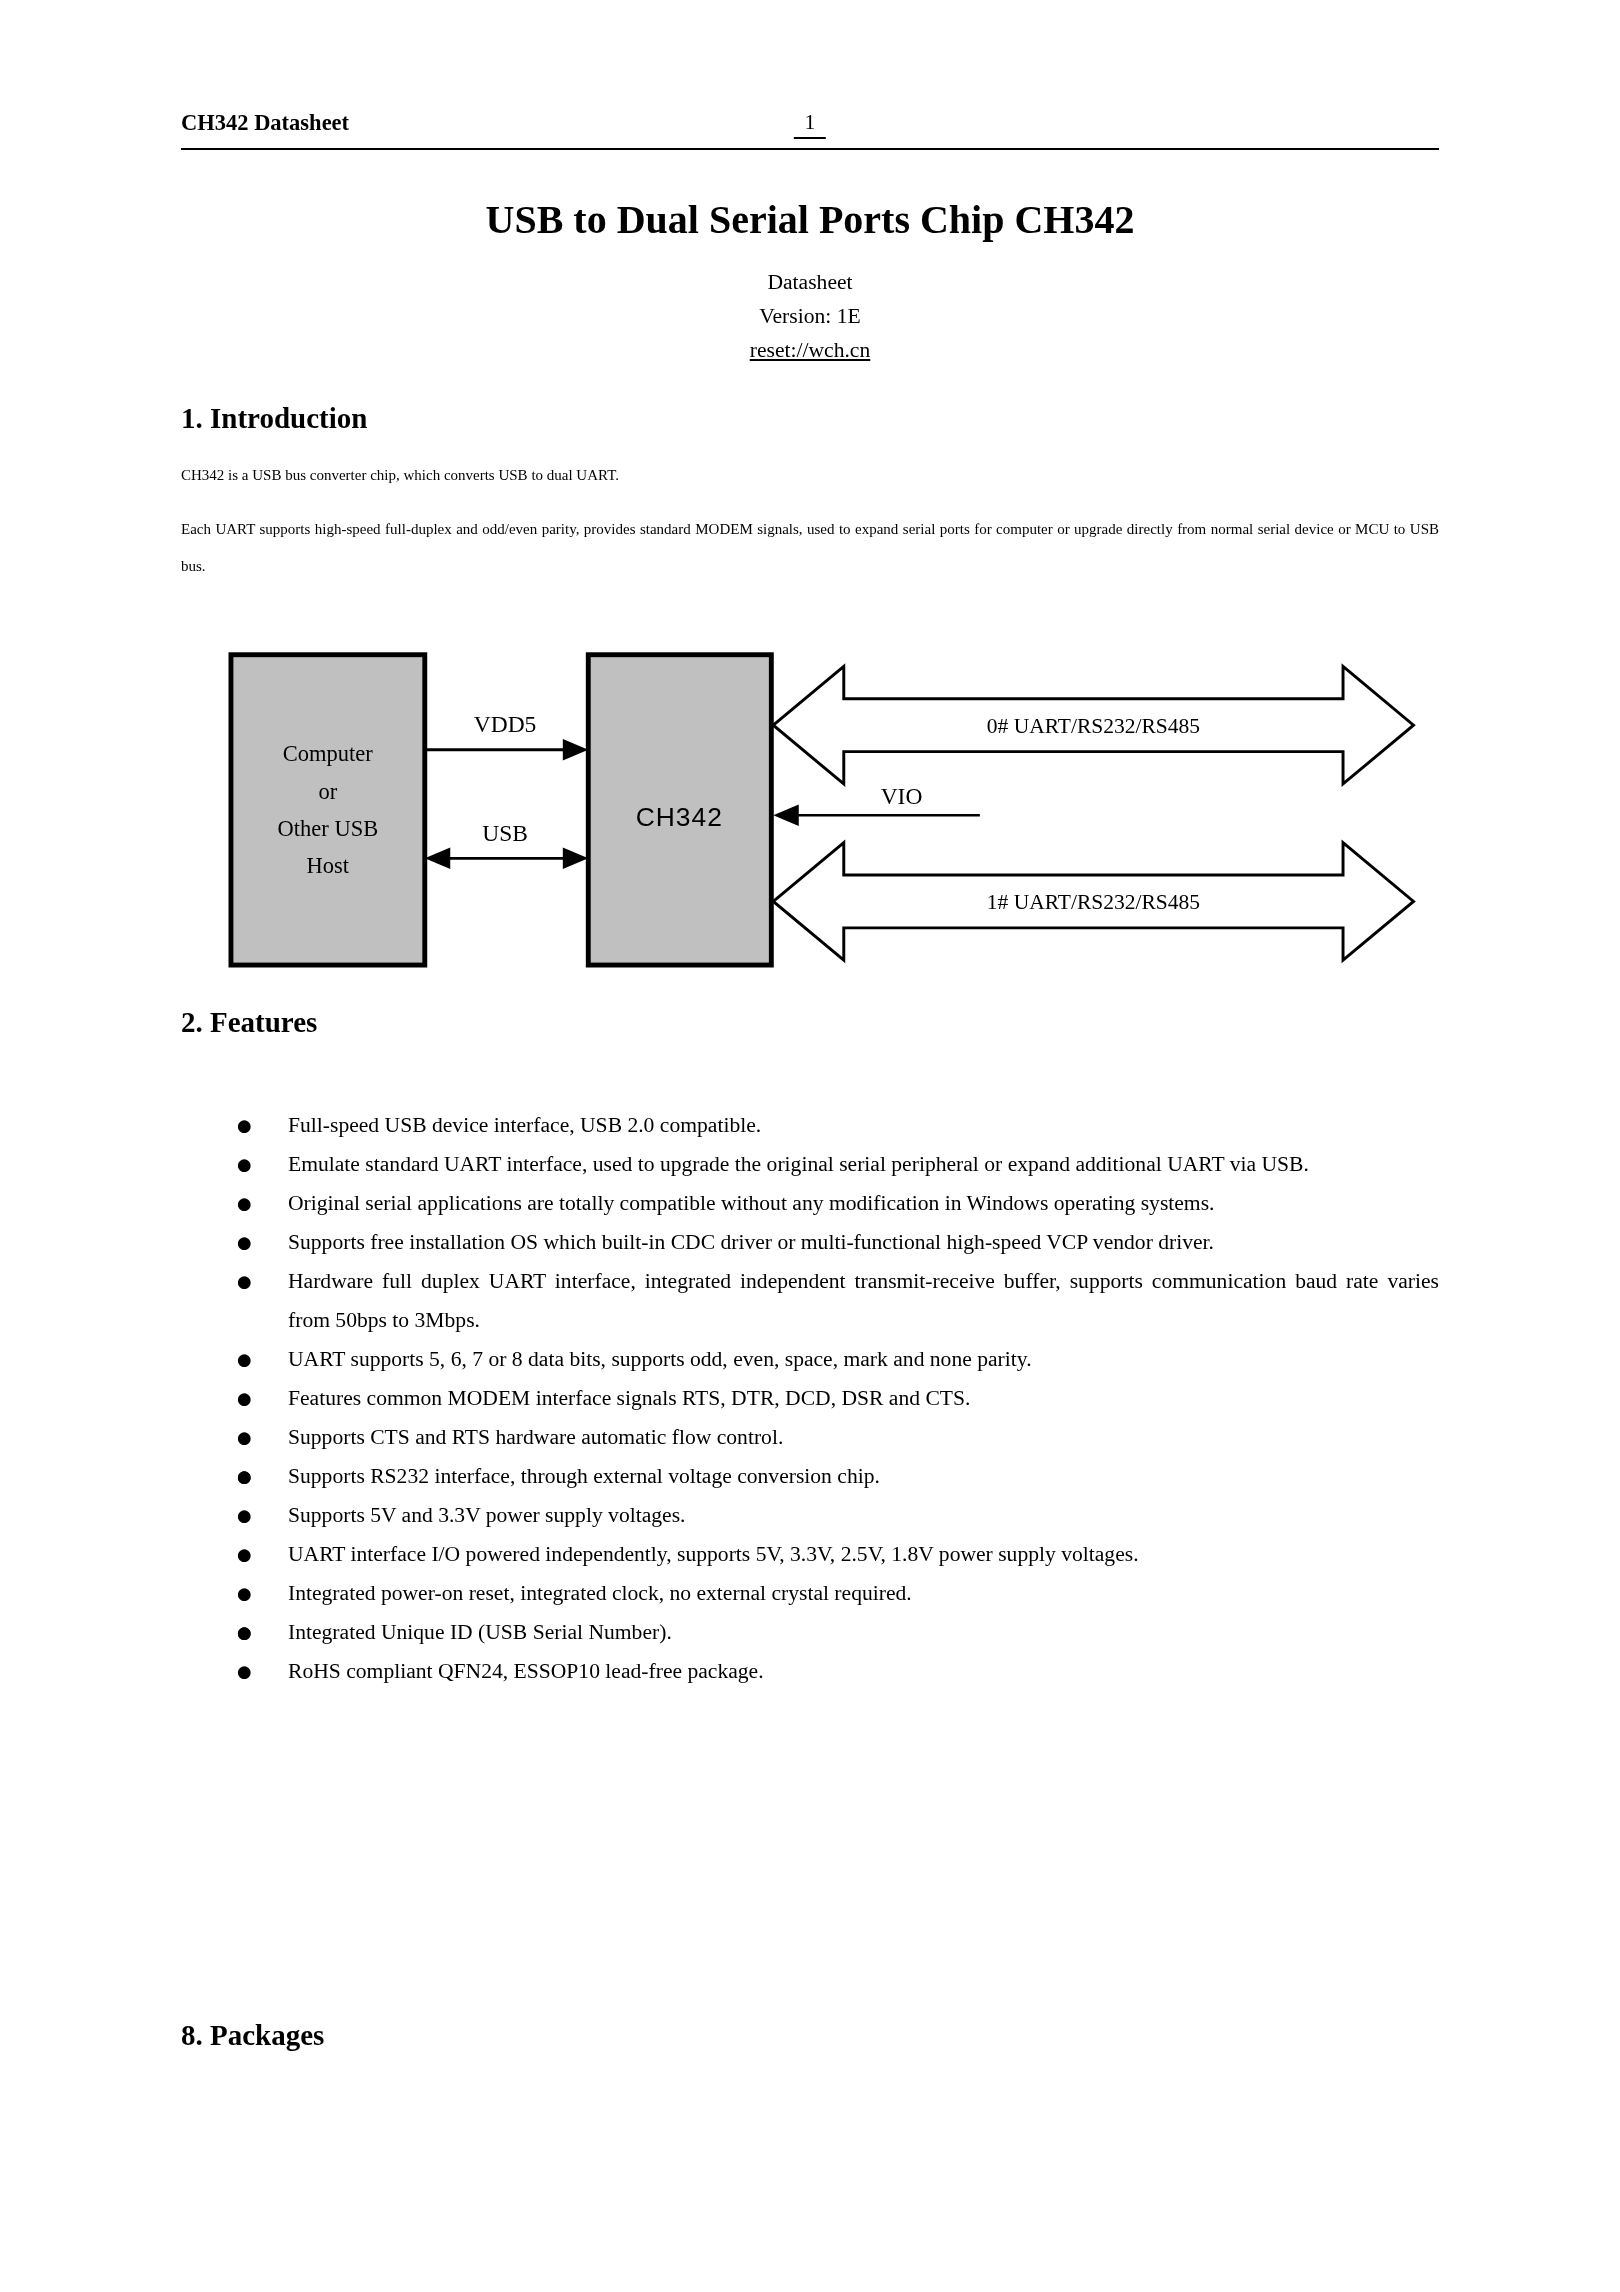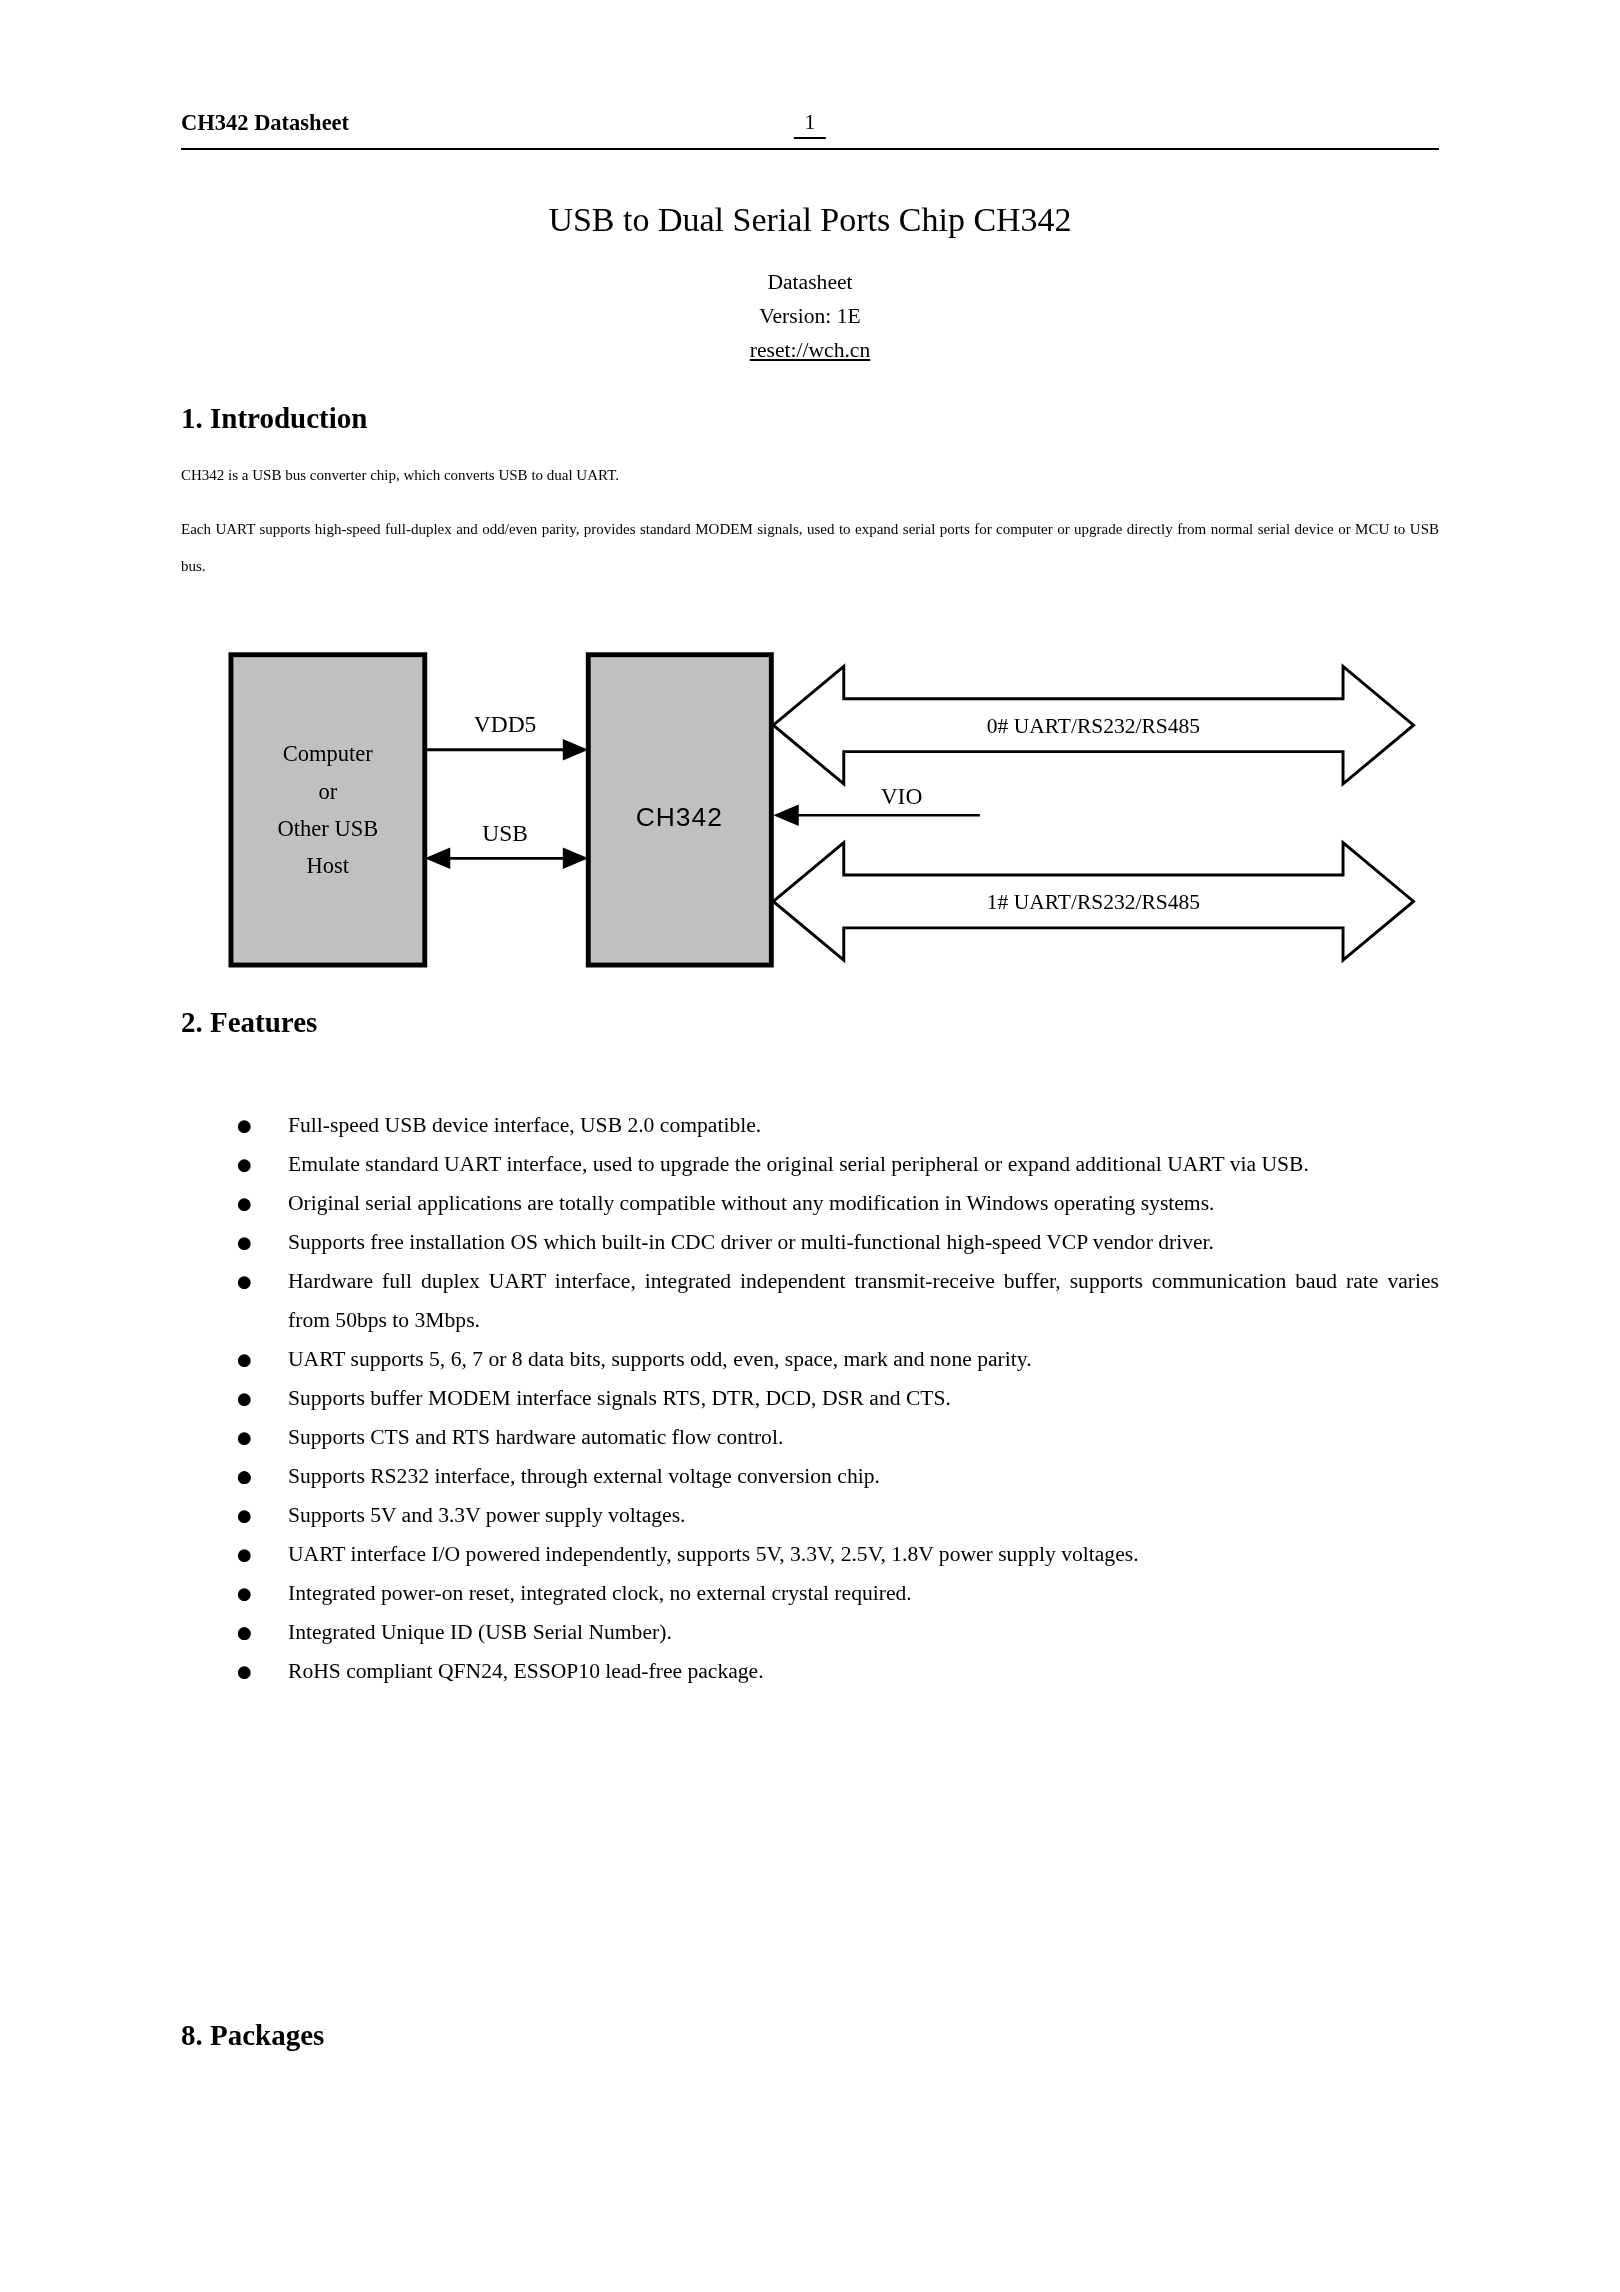--- a/index.html
+++ b/index.html
@@ -17,21 +17,21 @@
   .doc-name { font-size:22.5px; font-weight:bold; }
   .page-num {
     position:absolute; left:50%; top:0; transform:translateX(-50%);
     font-size:21.6px; padding:0 10.8px 2px 10.8px; border-bottom:2px solid #000;
   }
   .header-rule { position:absolute; left:181px; right:181px; top:148px; height:2px; background:#000; }
 
   
   .doc-title {
     position:absolute; left:181px; width:1258px; top:196px;
-    text-align:center; font-size:34px; font-weight:normal; line-height:47px;
+    text-align:center; font-size:40px; font-weight:bold; line-height:47px;
   }
   .subtitle { position:absolute; left:181px; width:1258px; top:265px; text-align:center; font-size:21.6px; line-height:34px; }
   .subtitle a { color:#000; text-decoration:underline; }
 
   
   .section-heading { position:absolute; left:181px; width:1258px; font-size:29px; font-weight:bold; line-height:37px; }
 
   .para {
     position:absolute; left:181px; width:1258px;
     font-size:15px; line-height:37px; text-align:justify;
@@ -121,21 +121,21 @@
 
   <div class="section-heading" style="top:1004px;">2. Features</div>
 
   <ul class="features-list">
     <li><span class="bullet">●</span><span>Full-speed USB device interface, USB 2.0 compatible.</span></li>
     <li><span class="bullet">●</span><span>Emulate standard UART interface, used to upgrade the original serial peripheral or expand additional UART via USB.</span></li>
     <li><span class="bullet">●</span><span>Original serial applications are totally compatible without any modification in Windows operating systems.</span></li>
     <li><span class="bullet">●</span><span>Supports free installation OS which built-in CDC driver or multi-functional high-speed VCP vendor driver.</span></li>
     <li><span class="bullet">●</span><span>Hardware full duplex UART interface, integrated independent transmit-receive buffer, supports communication baud rate varies from 50bps to 3Mbps.</span></li>
     <li><span class="bullet">●</span><span>UART supports 5, 6, 7 or 8 data bits, supports odd, even, space, mark and none parity.</span></li>
-    <li><span class="bullet">●</span><span>Supports buffer MODEM interface signals RTS, DTR, DCD, DSR and CTS.</span></li>
+    <li><span class="bullet">●</span><span>Features common MODEM interface signals RTS, DTR, DCD, DSR and CTS.</span></li>
     <li><span class="bullet">●</span><span>Supports CTS and RTS hardware automatic flow control.</span></li>
     <li><span class="bullet">●</span></li>
     <li><span class="bullet">●</span><span>Supports RS232 interface, through external voltage conversion chip.</span></li>
     <li><span class="bullet">●</span><span>Supports 5V and 3.3V power supply voltages.</span></li>
     <li><span class="bullet">●</span><span>UART interface I/O powered independently, supports 5V, 3.3V, 2.5V, 1.8V power supply voltages.</span></li>
     <li><span class="bullet">●</span><span>Integrated power-on reset, integrated clock, no external crystal required.</span></li>
     <li><span class="bullet">●</span></li>
     <li><span class="bullet">●</span><span>Integrated Unique ID (USB Serial Number).</span></li>
     <li><span class="bullet">●</span><span>RoHS compliant QFN24, ESSOP10 lead-free package.</span></li>
   </ul>

